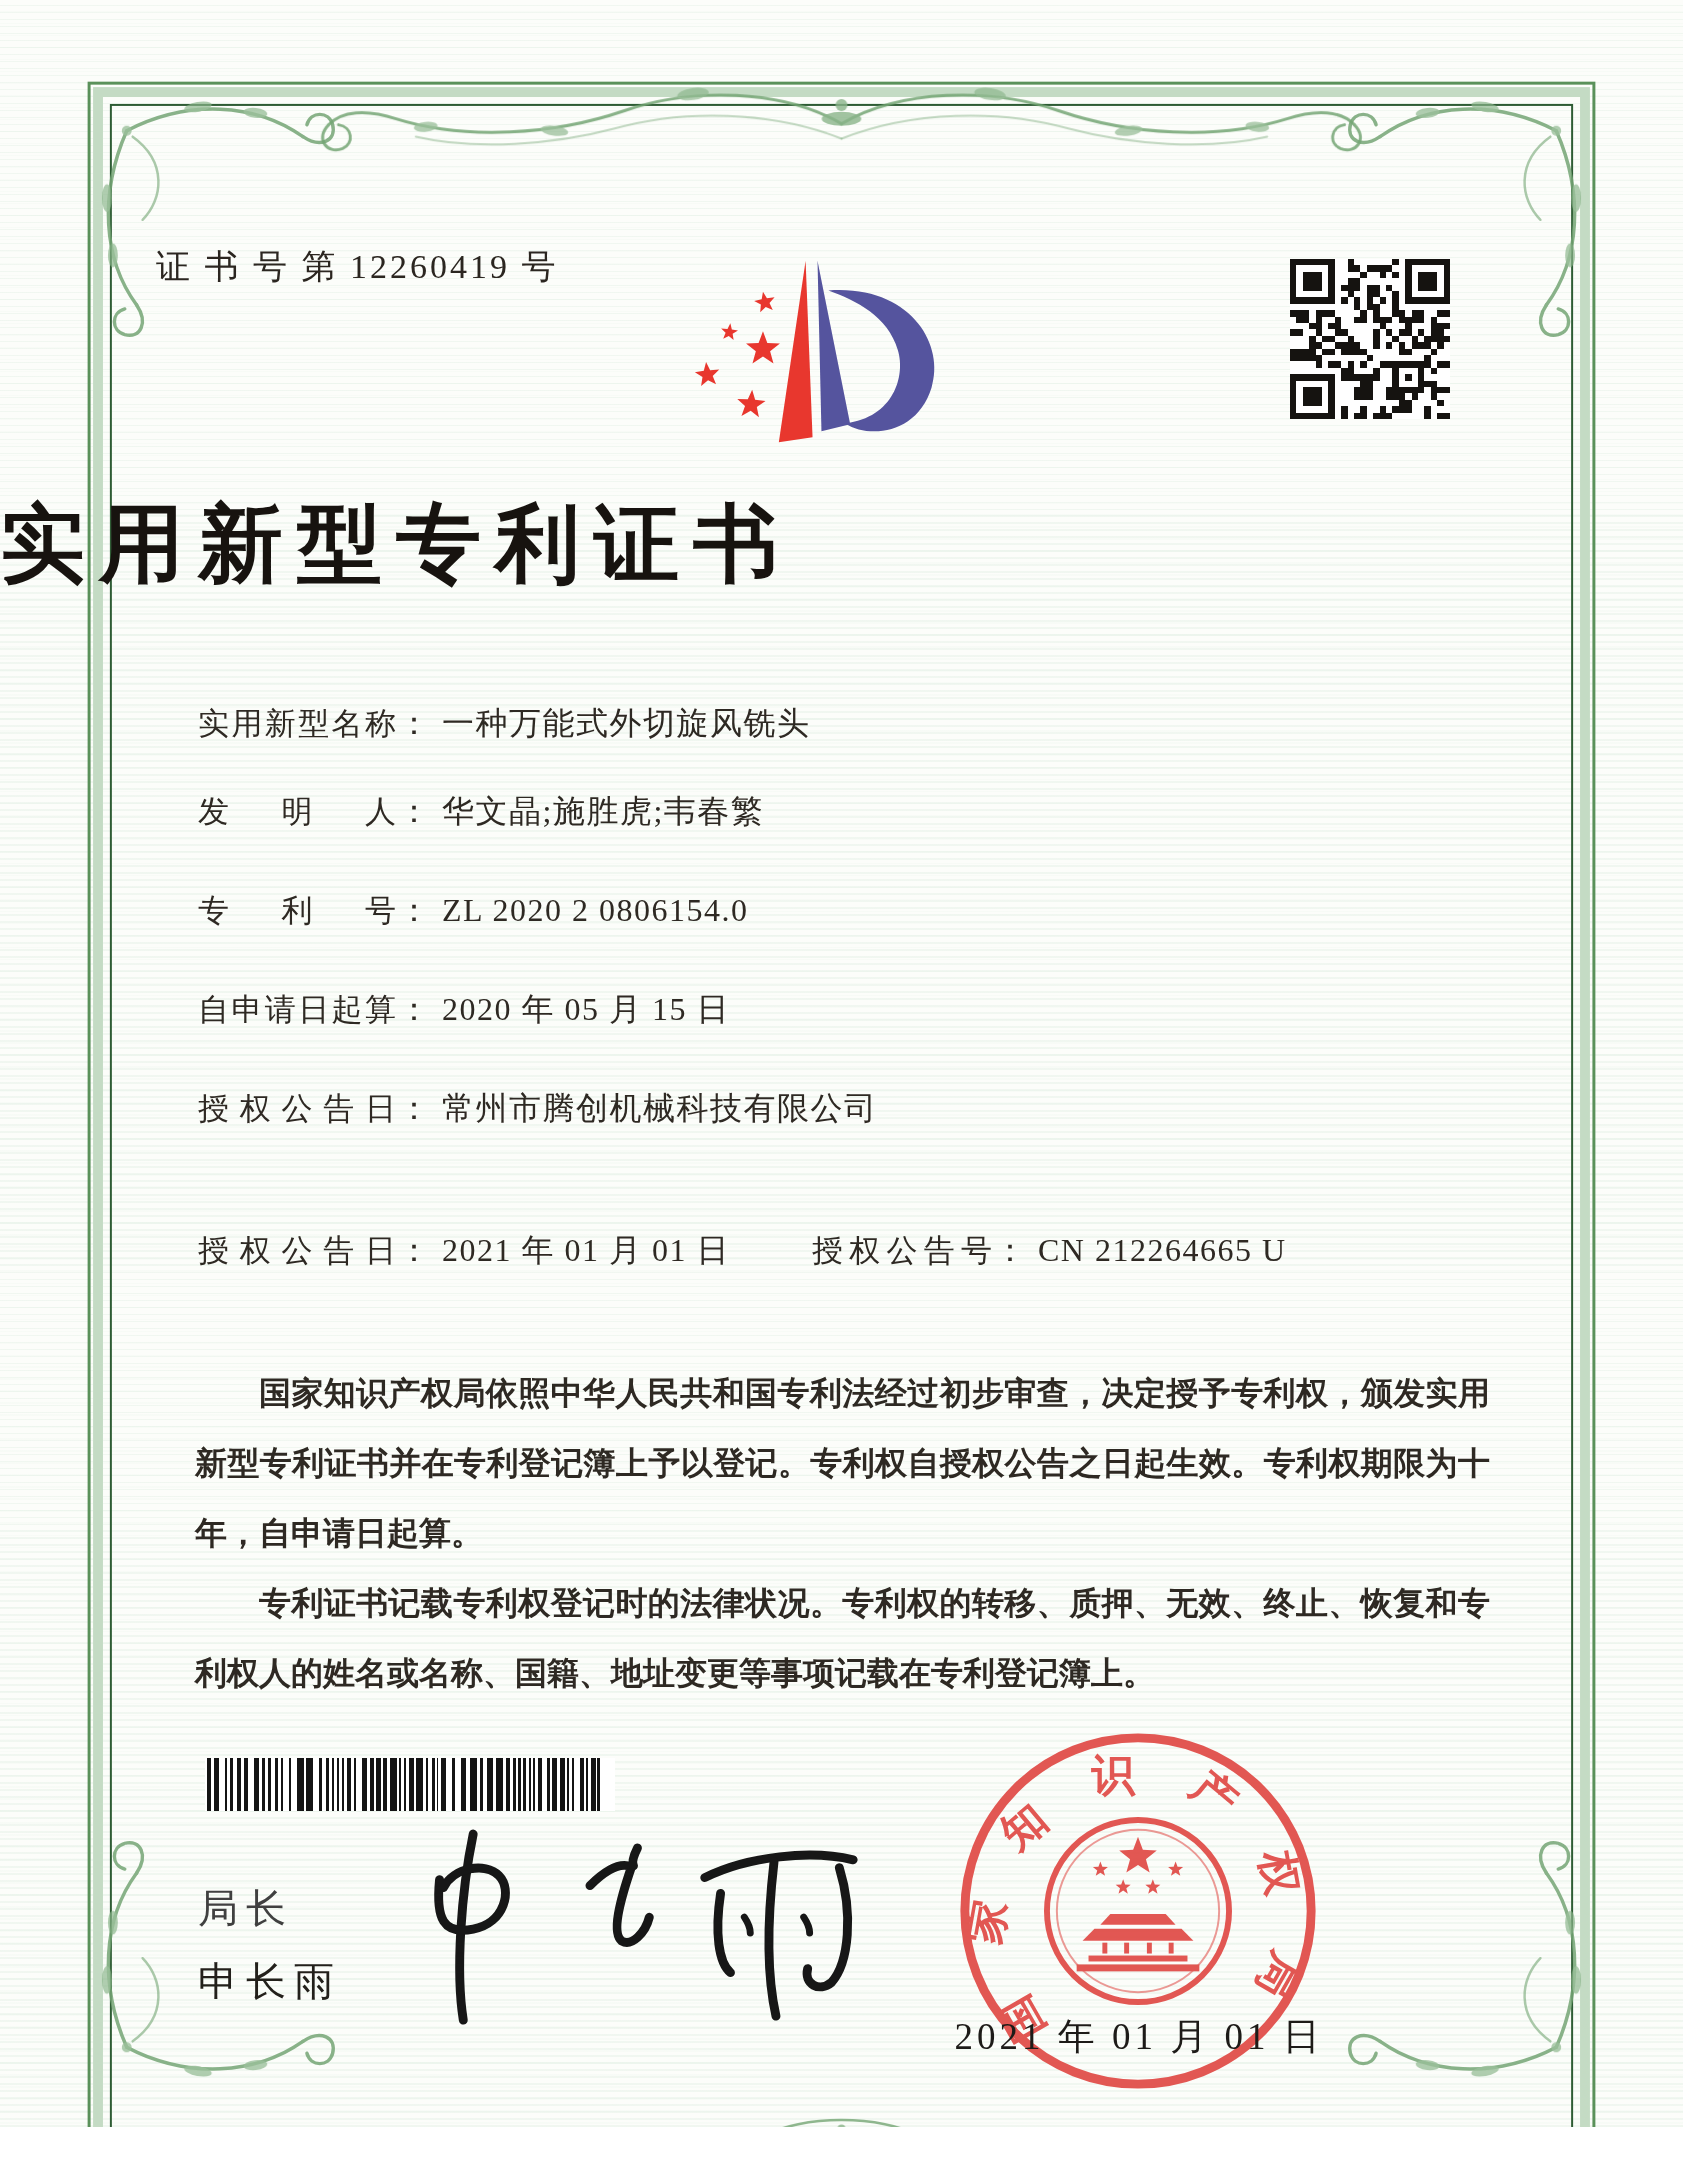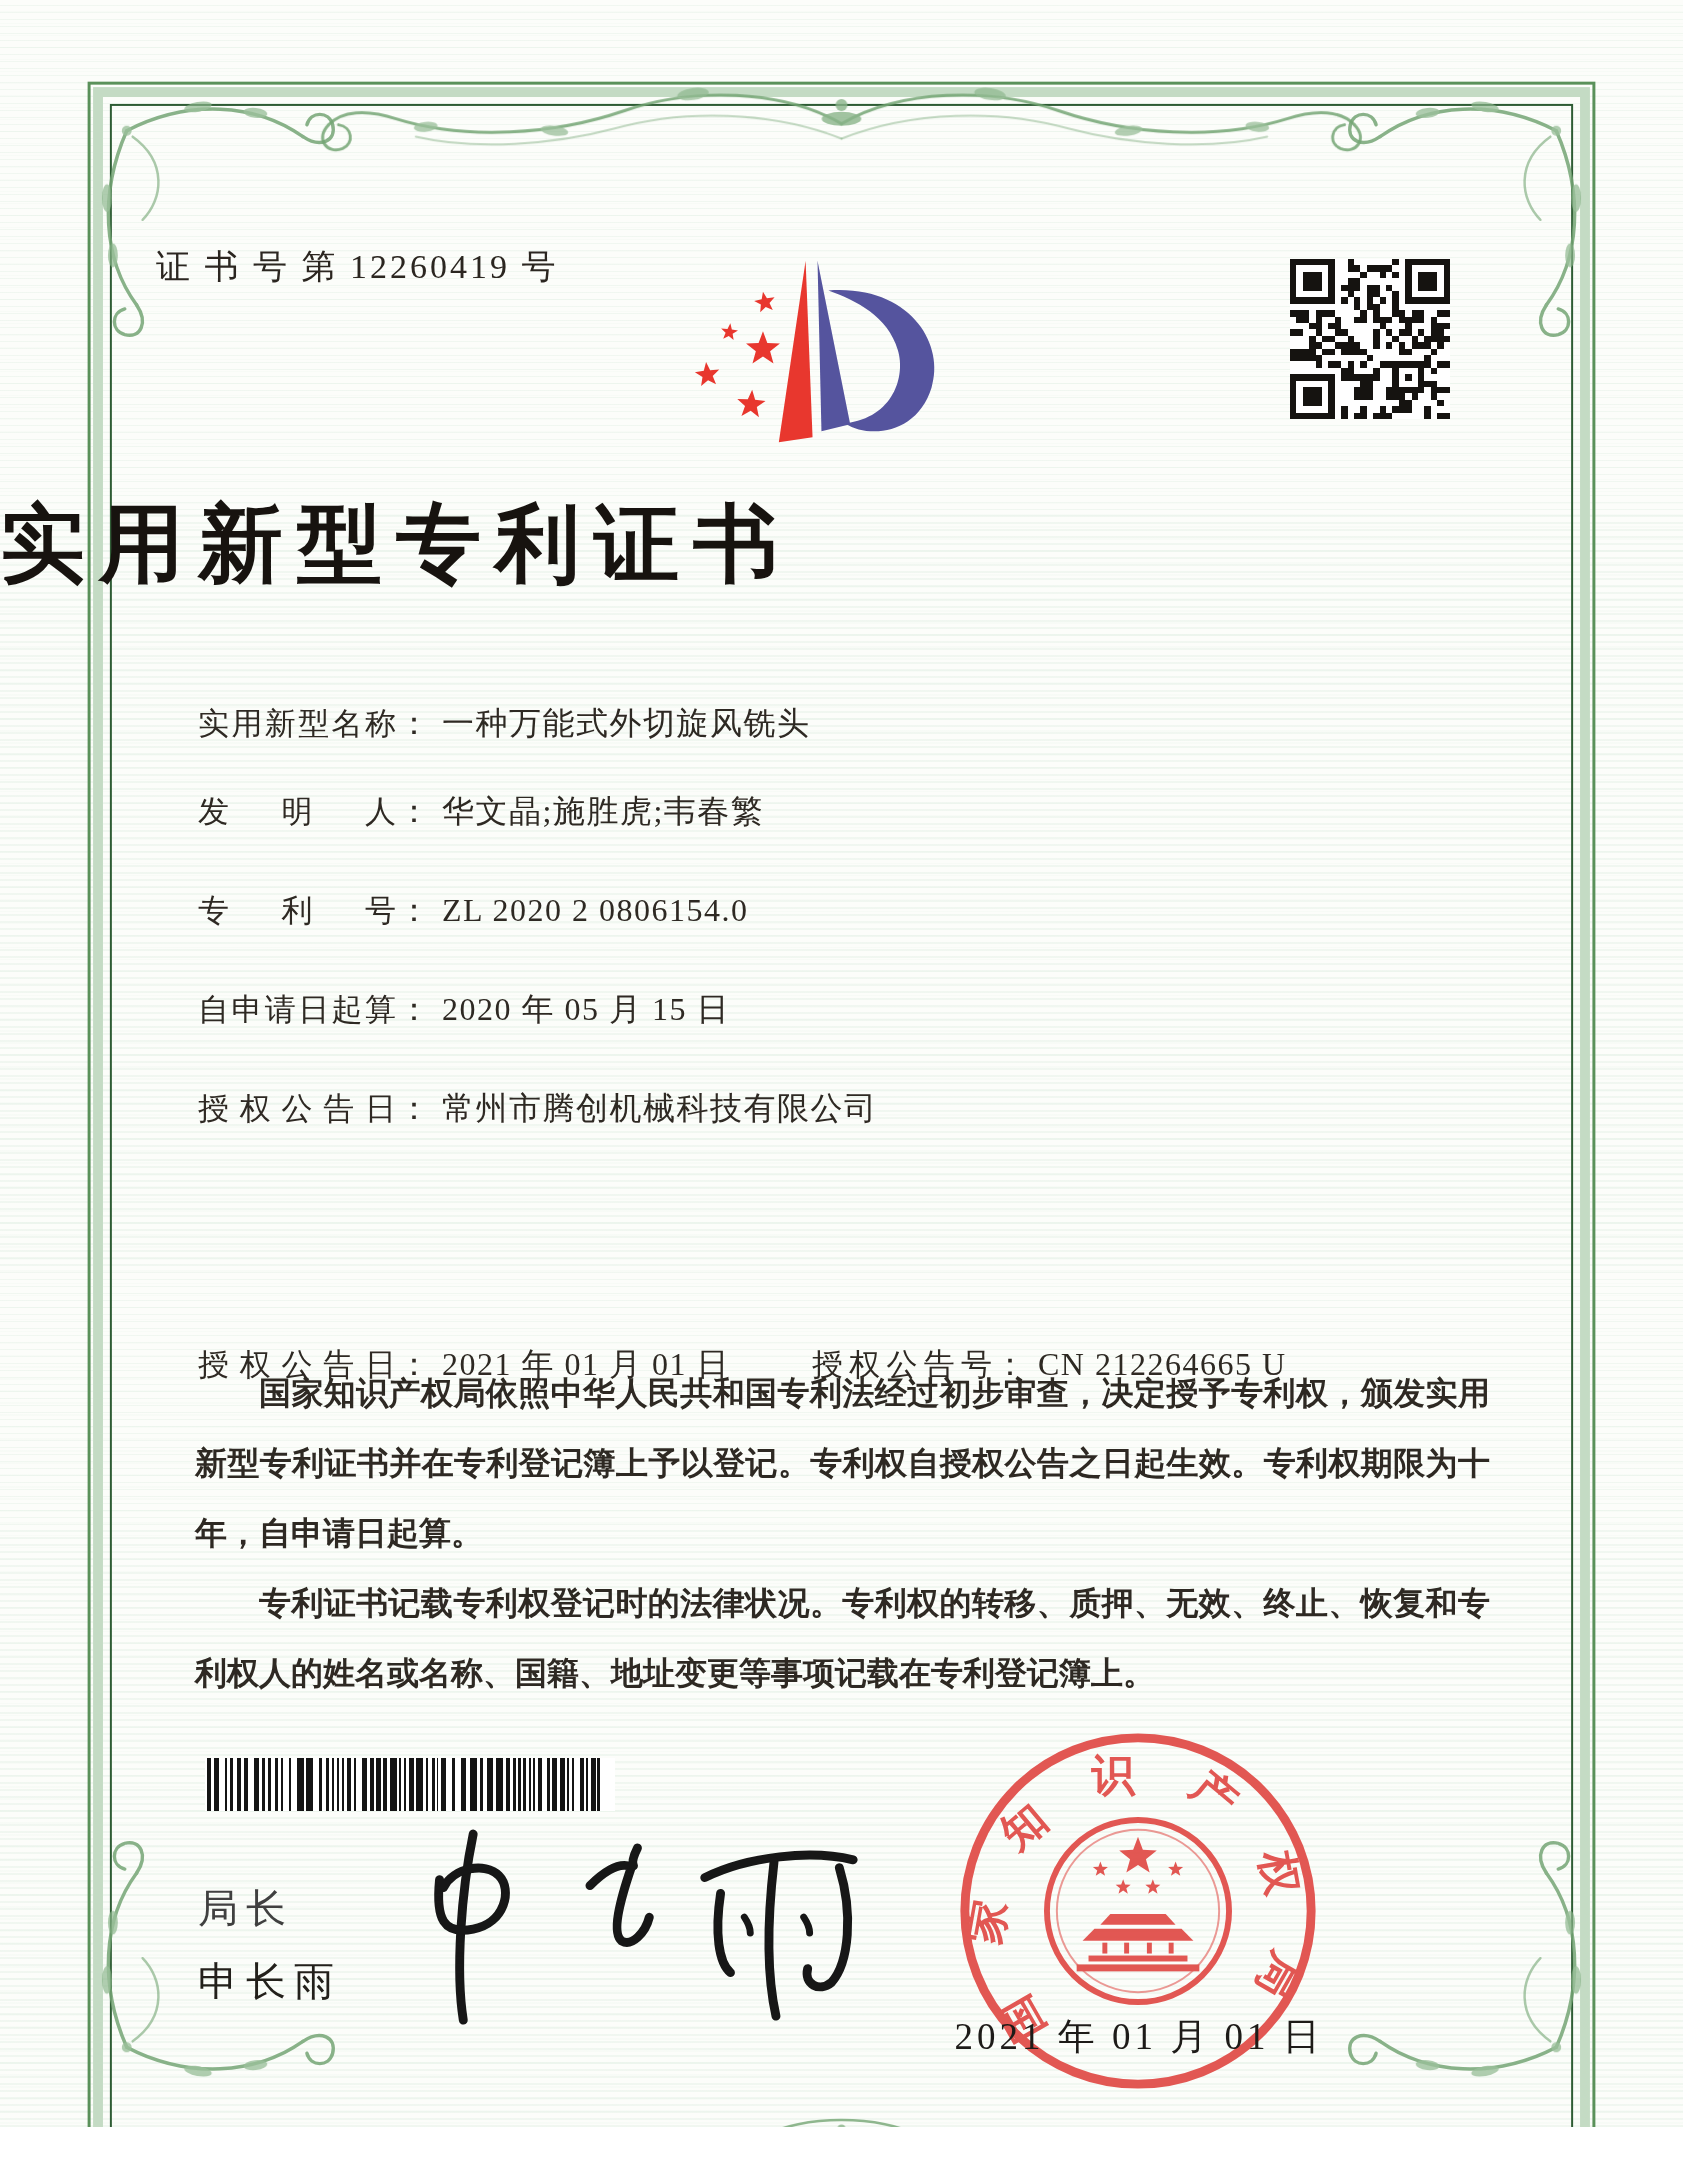--- a/index.html
+++ b/index.html
@@ -416,21 +416,21 @@
   </div>
   <div class="frow" style="top:889px;">
     <span class="flabel">专利号</span><span class="fcolon">：</span><span class="fvalue">ZL 2020 2 0806154.0</span>
   </div>
   <div class="frow" style="top:988px;">
     <span class="flabel">自申请日起算</span><span class="fcolon">：</span><span class="fvalue">2020 年 05 月 15 日</span>
   </div>
   <div class="frow" style="top:1087px;">
     <span class="flabel">授权公告日</span><span class="fcolon">：</span><span class="fvalue">常州市腾创机械科技有限公司</span>
   </div>
-  <div class="frow" style="top:1343px;">
+  <div class="frow" style="top:1229px;">
     <span class="flabel">授权公告日</span><span class="fcolon">：</span><span class="fvalue">2021 年 01 月 01 日</span>
     <span class="fpair2">
       <span class="flabel">授权公告号</span><span class="fcolon">：</span><span class="fvalue">CN 212264665 U</span>
     </span>
   </div>
 
   <div class="abs bodytext">
     <p>国家知识产权局依照中华人民共和国专利法经过初步审查，决定授予专利权，颁发实用新型专利证书并在专利登记簿上予以登记。专利权自授权公告之日起生效。专利权期限为十年，自申请日起算。</p>
     <p>专利证书记载专利权登记时的法律状况。专利权的转移、质押、无效、终止、恢复和专利权人的姓名或名称、国籍、地址变更等事项记载在专利登记簿上。</p>
   </div>

